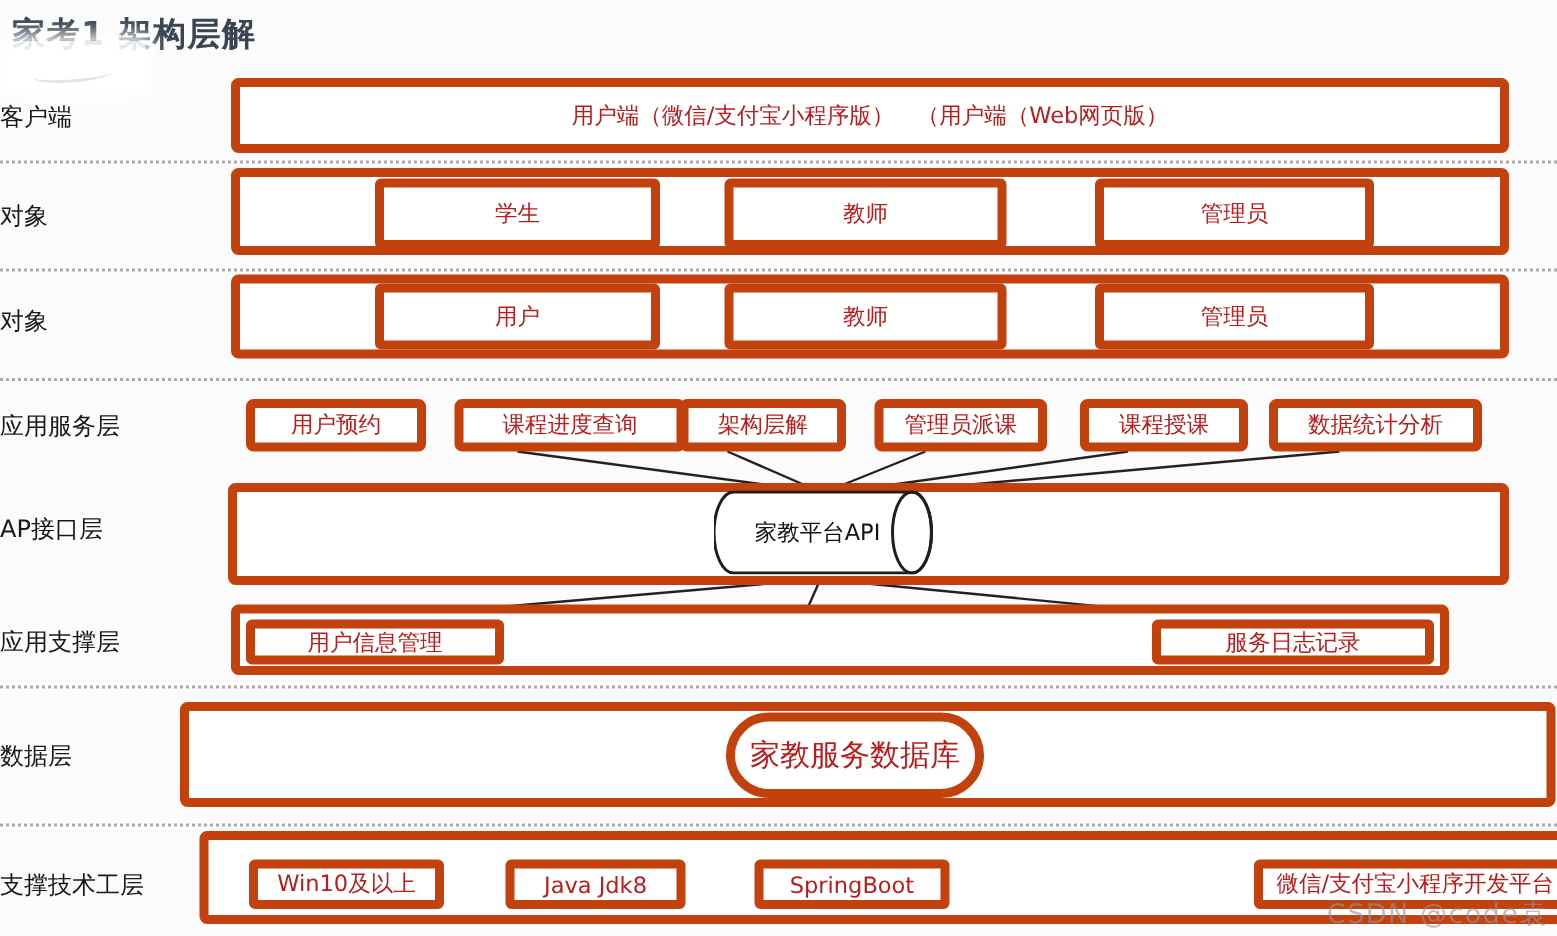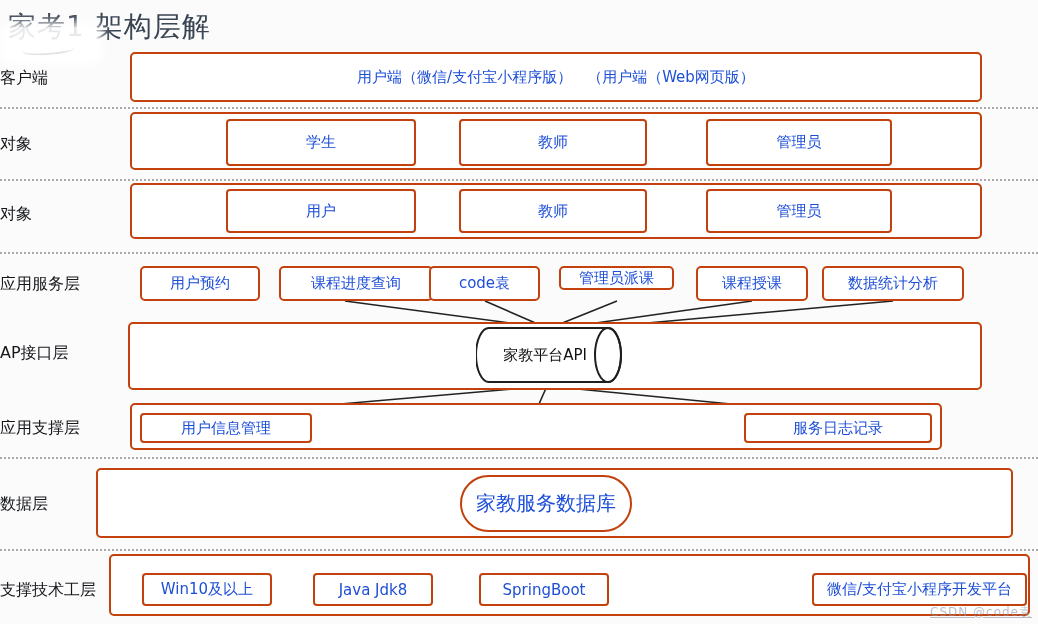--- a/index.html
+++ b/index.html
@@ -8,21 +8,21 @@
     background:#e9e9e9;
   }
   .stage{
     position:relative;
     width:1038px;height:624px;
     background:#fbfbfb;
     overflow:hidden;
   }
   .page-title{
     position:absolute;left:8px;top:8px;
-    font-size:28px;font-weight:normal;color:#3a4553;
+    font-size:22px;font-weight:bold;color:#3a4553;
     letter-spacing:1px;
   }
   .blur-patch{
     position:absolute;left:4px;top:27px;width:94px;height:34px;
     background:rgba(255,255,255,0.88);
     border-radius:7px;
     box-shadow:0 0 10px 5px rgba(255,255,255,0.85);
   }
   .blur-patch .squiggle{
     position:absolute;left:18px;top:18px;width:52px;height:8px;
@@ -35,27 +35,28 @@
     border-top:2px dotted #ababab;
   }
   .layer-label{
     position:absolute;left:0;width:126px;
     text-align:left;
     font-size:16px;color:#15171b;
     white-space:nowrap;
   }
   .box{
     position:absolute;
-    border:2px solid #c2410c;
+    border:6px solid #c2410c;
     border-radius:5px;
     background:#ffffff;
     display:flex;align-items:center;justify-content:center;
-    font-size:15px;color:#1d4ed8;
+    font-size:15px;color:#b91c1c;
     box-sizing:border-box;
     white-space:nowrap;
+    margin-left:24px;
   }
   .box.outer{background:#ffffff;}
   .box.inner{border-radius:4px;}
   .db-shape{
     border-radius:30px;
     font-size:20px;
   }
   .lines-overlay{
     position:absolute;left:0;top:0;width:1038px;height:624px;
     pointer-events:none;
@@ -64,25 +65,24 @@
     position:absolute;left:476px;top:327px;width:146px;height:56px;
   }
   .cylinder svg{position:absolute;left:0;top:0;}
   .cylinder .cyl-text{
     position:absolute;left:6px;top:0;width:126px;height:56px;
     display:flex;align-items:center;justify-content:center;
     font-size:15px;color:#111;white-space:nowrap;
   }
   .csdn-watermark{
     position:absolute;right:6px;bottom:3px;
-    font-size:12px;
+    font-size:18px;
     color:rgba(145,150,160,0.62);
     letter-spacing:1px;
     white-space:nowrap;
-    text-decoration:underline;
   }
 </style>
 </head>
 <body>
 
 <div class="stage">
 
   <div class="page-title">家考1 架构层解</div>
   <div class="blur-patch">
     <div class="squiggle"></div>
@@ -123,22 +123,22 @@
   <div class="box inner" style="left:459px;top:119px;width:188px;height:47px">教师</div>
   <div class="box inner" style="left:706px;top:119px;width:186px;height:47px">管理员</div>
 
   <div class="box outer" style="left:130px;top:183px;width:852px;height:56px"></div>
   <div class="box inner" style="left:226px;top:189px;width:190px;height:44px">用户</div>
   <div class="box inner" style="left:459px;top:189px;width:188px;height:44px">教师</div>
   <div class="box inner" style="left:706px;top:189px;width:186px;height:44px">管理员</div>
 
   <div class="box" style="left:140px;top:266px;width:120px;height:35px">用户预约</div>
   <div class="box" style="left:279px;top:266px;width:154px;height:35px">课程进度查询</div>
-  <div class="box" style="left:429px;top:266px;width:111px;height:35px">code袁</div>
-  <div class="box" style="left:559px;top:266px;width:115px;height:24px">管理员派课</div>
+  <div class="box" style="left:429px;top:266px;width:111px;height:35px">架构层解</div>
+  <div class="box" style="left:559px;top:266px;width:115px;height:35px">管理员派课</div>
   <div class="box" style="left:822px;top:266px;width:142px;height:35px">数据统计分析</div>
   <div class="box" style="left:696px;top:266px;width:112px;height:35px">课程授课</div>
 
   <div class="box outer" style="left:128px;top:322px;width:854px;height:68px"></div>
   <div class="cylinder">
     <svg width="146" height="56" viewBox="0 0 146 56" xmlns="http://www.w3.org/2000/svg">
       <g stroke="#1f1f1f" stroke-width="2" fill="#ffffff">
         <path d="M 13 1 L 132 1 A 13 27 0 0 1 132 55 L 13 55 A 13 27 0 0 1 13 1 Z"></path>
         <ellipse cx="132" cy="28" rx="13" ry="27" fill="none"></ellipse>
       </g>

